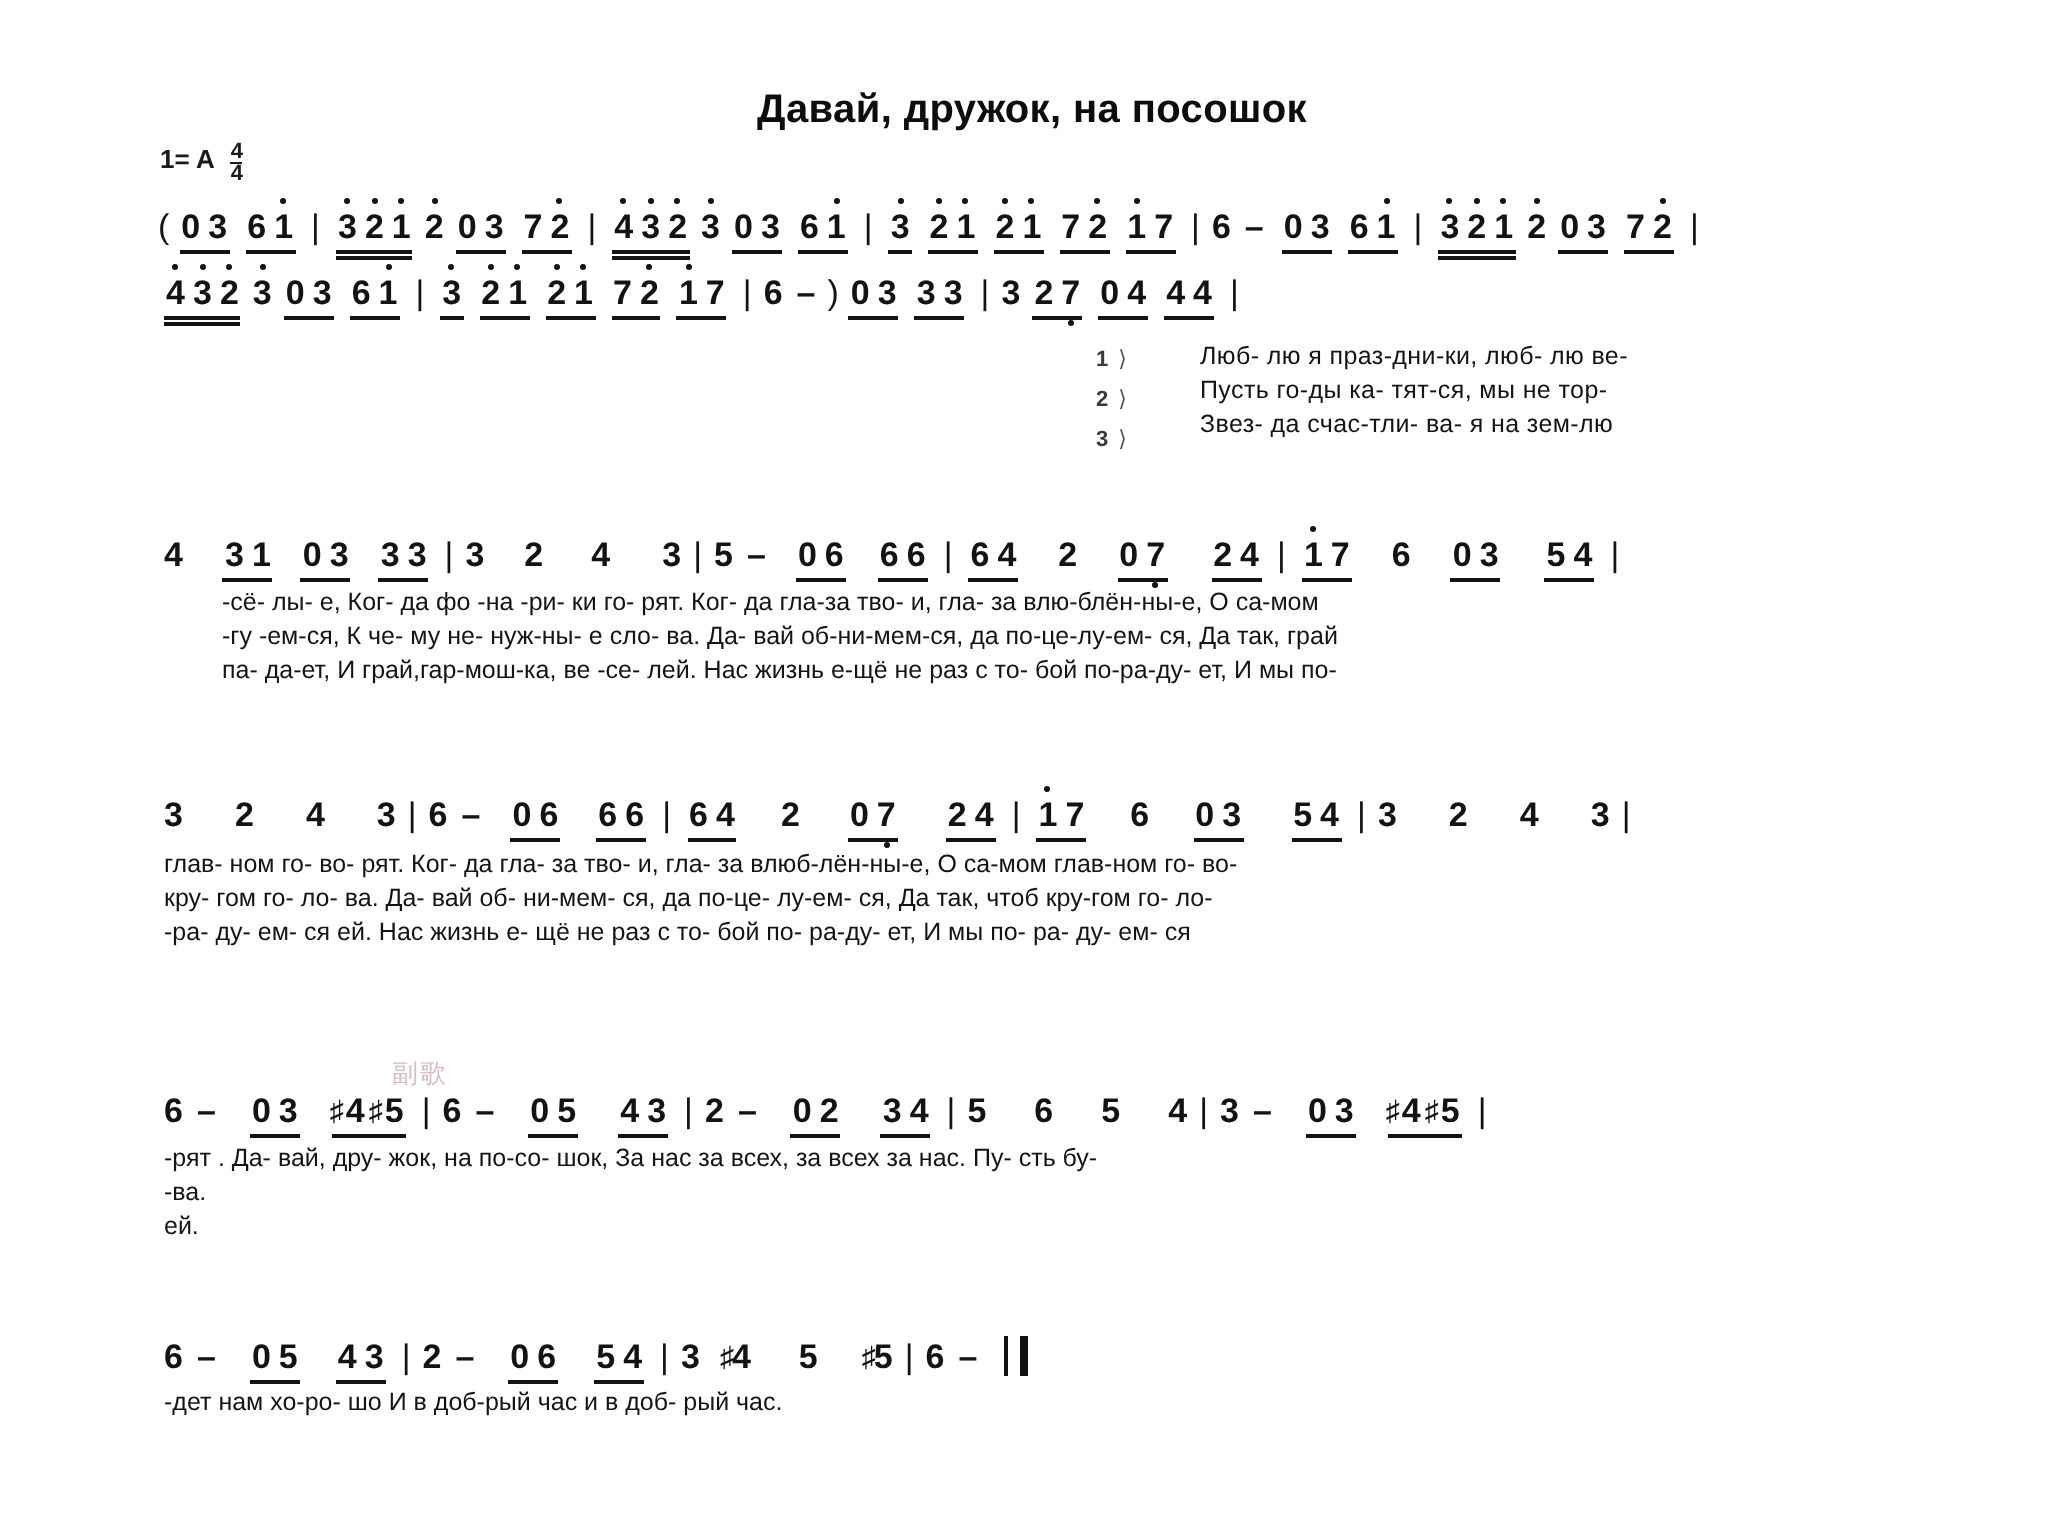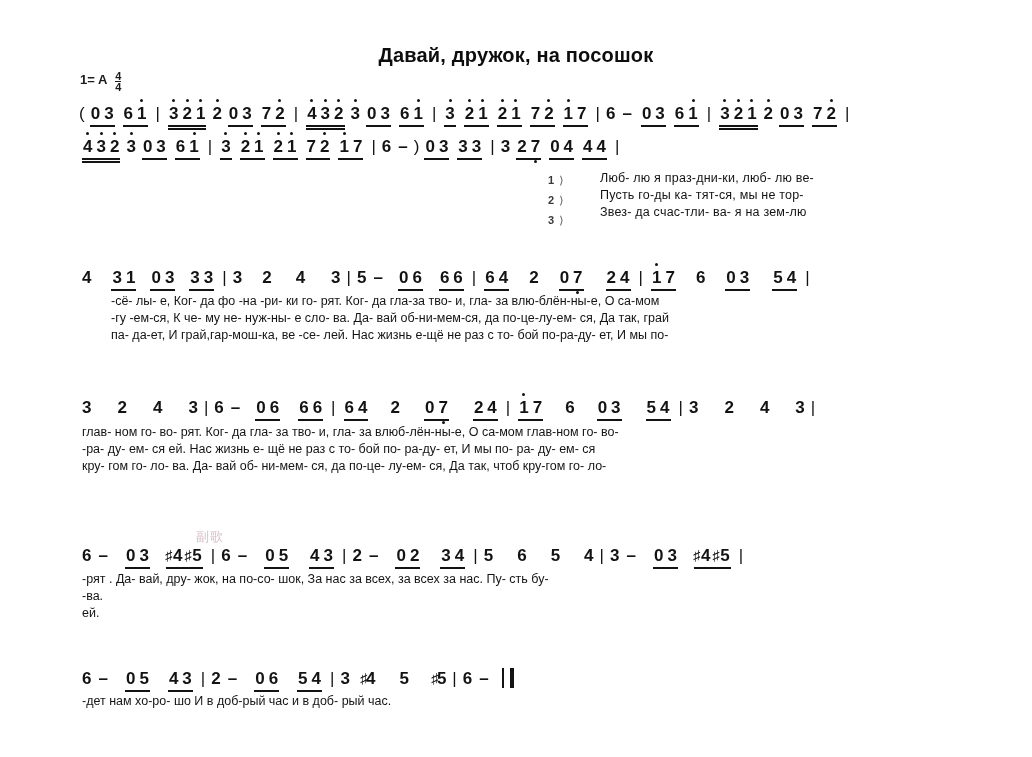--- a/index.html
+++ b/index.html
@@ -245,22 +245,22 @@
     <div class="lrow">-гу -ем-ся, К че-  му не- нуж-ны- е  сло- ва.      Да- вай об-ни-мем-ся,   да   по-це-лу-ем- ся,  Да так, грай</div>
     <div class="lrow">па-  да-ет,    И грай,гар-мош-ка, ве  -се- лей.    Нас жизнь е-щё не  раз  с то-  бой по-ра-ду- ет,   И   мы по-</div>
   </div>
 
   <div class="notes" style="left:80px; top:398px;">
     <span class="n">3</span><span style="display:inline-block;width:22px"></span><span class="n">2</span><span style="display:inline-block;width:22px"></span><span class="n">4</span><span style="display:inline-block;width:22px"></span><span class="n">3</span><span class="bar">|</span><span class="n">6</span><span class="dash">–</span><span style="display:inline-block;width:6px"></span><span class="grp beam1"><span class="n">0</span><span class="n">6</span></span><span style="display:inline-block;width:10px"></span><span class="grp beam1"><span class="n">6</span><span class="n">6</span></span><span class="bar">|</span><span class="grp beam1"><span class="n">6</span><span class="n">4</span></span><span style="display:inline-block;width:16px"></span><span class="n">2</span><span style="display:inline-block;width:18px"></span><span class="grp beam1"><span class="n">0</span><span class="n lo">7</span></span><span style="display:inline-block;width:16px"></span><span class="grp beam1"><span class="n">2</span><span class="n">4</span></span><span class="bar">|</span><span class="grp beam1"><span class="n hi">1</span><span class="n">7</span></span><span style="display:inline-block;width:16px"></span><span class="n">6</span><span style="display:inline-block;width:16px"></span><span class="grp beam1"><span class="n">0</span><span class="n">3</span></span><span style="display:inline-block;width:16px"></span><span class="grp beam1"><span class="n">5</span><span class="n">4</span></span><span class="bar">|</span><span class="n">3</span><span style="display:inline-block;width:22px"></span><span class="n">2</span><span style="display:inline-block;width:22px"></span><span class="n">4</span><span style="display:inline-block;width:22px"></span><span class="n">3</span><span class="bar">|</span>
   </div>
 
   <div class="lyrics" style="left:82px; top:424px;">
     <div class="lrow">глав- ном го- во- рят.     Ког- да гла- за тво-  и,    гла- за влюб-лён-ны-е,    О  са-мом глав-ном  го-  во-</div>
+    <div class="lrow">кру- гом го- ло- ва.      Да- вай об- ни-мем- ся,   да   по-це- лу-ем- ся,   Да так, чтоб кру-гом  го-  ло-</div>
     <div class="lrow">-ра- ду- ем- ся ей.     Нас жизнь е- щё не  раз   с то- бой по- ра-ду-  ет,    И   мы по- ра-  ду-  ем-  ся</div>
-    <div class="lrow">кру- гом го- ло- ва.      Да- вай об- ни-мем- ся,   да   по-це- лу-ем- ся,   Да так, чтоб кру-гом  го-  ло-</div>
   </div>
 
   <div class="chorus-mark">副歌</div>
 
   <div class="notes" style="left:80px; top:546px;">
     <span class="n">6</span><span class="dash">–</span><span style="display:inline-block;width:8px"></span><span class="grp beam1"><span class="n">0</span><span class="n">3</span></span><span style="display:inline-block;width:8px"></span><span class="grp beam1"><span class="sharp">♯</span><span class="n">4</span><span class="sharp">♯</span><span class="n">5</span></span><span class="bar">|</span><span class="n">6</span><span class="dash">–</span><span style="display:inline-block;width:8px"></span><span class="grp beam1"><span class="n">0</span><span class="n">5</span></span><span style="display:inline-block;width:12px"></span><span class="grp beam1"><span class="n">4</span><span class="n">3</span></span><span class="bar">|</span><span class="n">2</span><span class="dash">–</span><span style="display:inline-block;width:8px"></span><span class="grp beam1"><span class="n">0</span><span class="n">2</span></span><span style="display:inline-block;width:12px"></span><span class="grp beam1"><span class="n">3</span><span class="n">4</span></span><span class="bar">|</span><span class="n">5</span><span style="display:inline-block;width:20px"></span><span class="n">6</span><span style="display:inline-block;width:20px"></span><span class="n">5</span><span style="display:inline-block;width:20px"></span><span class="n">4</span><span class="bar">|</span><span class="n">3</span><span class="dash">–</span><span style="display:inline-block;width:8px"></span><span class="grp beam1"><span class="n">0</span><span class="n">3</span></span><span style="display:inline-block;width:8px"></span><span class="grp beam1"><span class="sharp">♯</span><span class="n">4</span><span class="sharp">♯</span><span class="n">5</span></span><span class="bar">|</span>
   </div>
 
   <div class="lyrics" style="left:82px; top:571px;">
     <div class="lrow">-рят .     Да- вай, дру- жок,      на   по-со- шок,      За   нас за всех, за  всех за нас.       Пу-  сть бу-</div>

